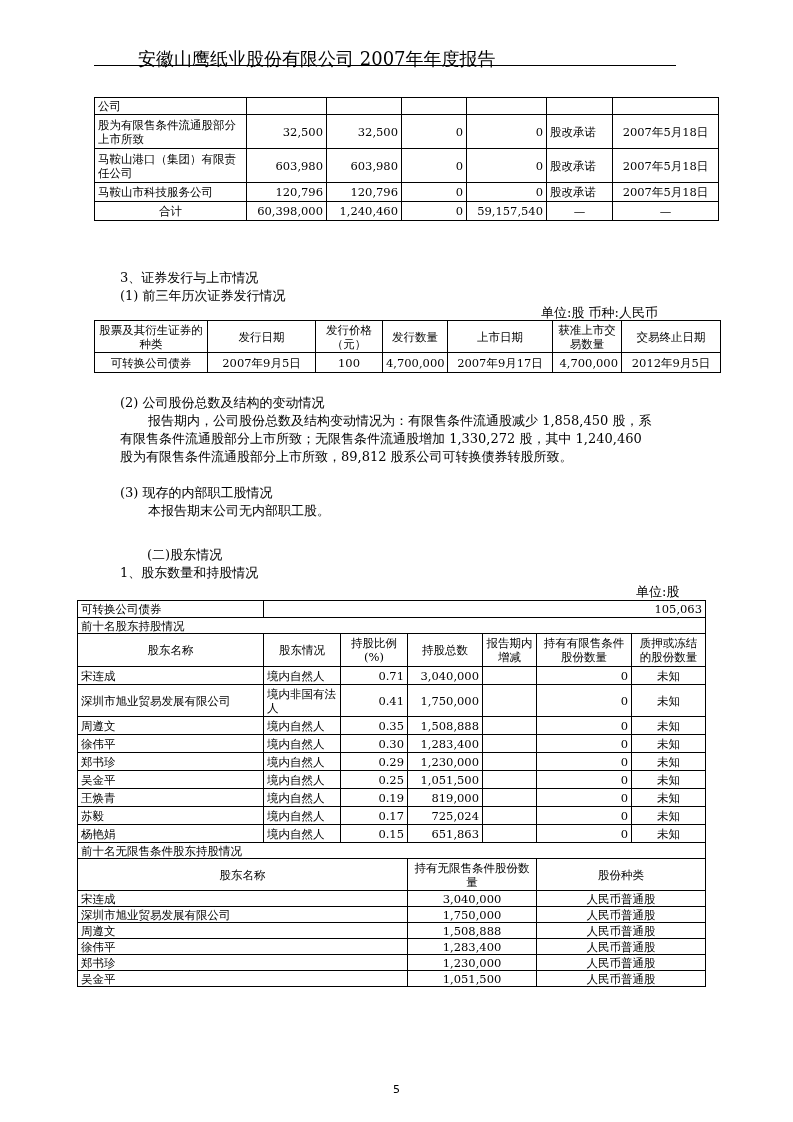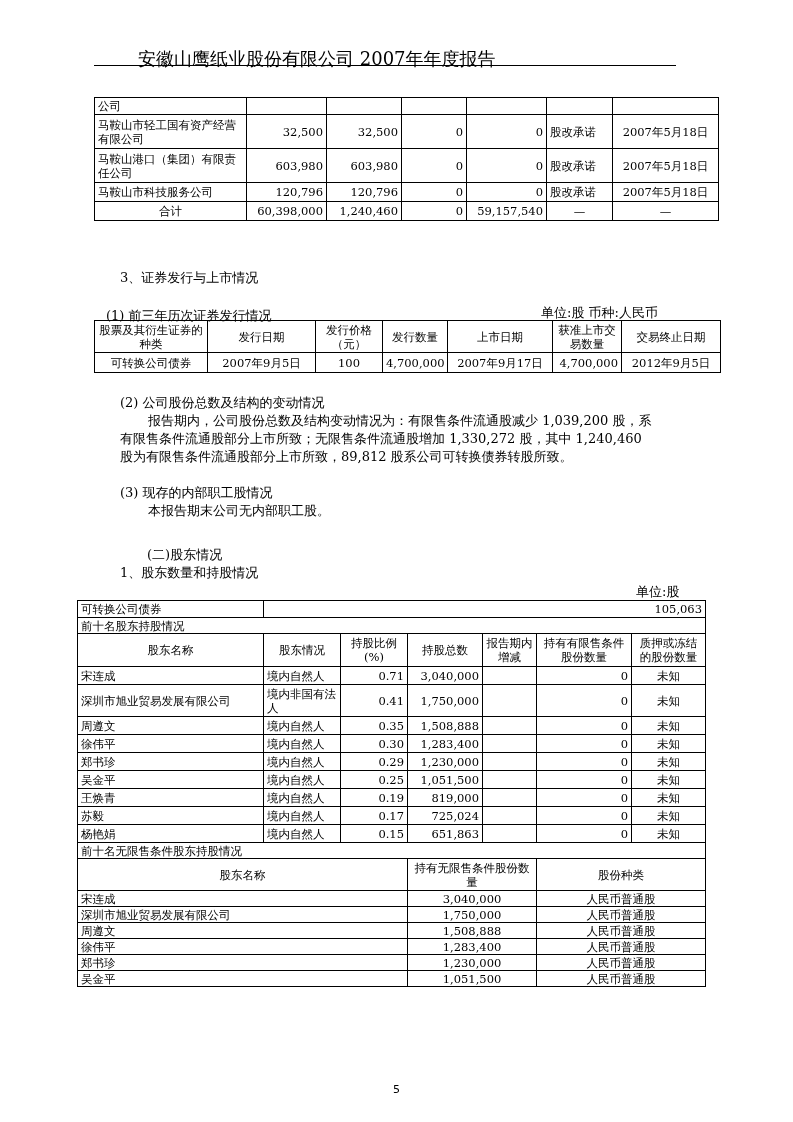--- a/index.html
+++ b/index.html
@@ -37,21 +37,21 @@
       <tr style="height:17px">
         <td class="l">公司</td>
         <td class="r"></td>
         <td class="r"></td>
         <td class="r"></td>
         <td class="r"></td>
         <td class="l"></td>
         <td class="c"></td>
       </tr>
       <tr style="height:34px">
-        <td class="l">马鞍山市轻工国有资产经营有限公司</td>
+        <td class="l">股为有限售条件流通股部分上市所致</td>
         <td class="r">32,500</td>
         <td class="r">32,500</td>
         <td class="r">0</td>
         <td class="r">0</td>
         <td class="l">股改承诺</td>
         <td class="c">2007年5月18日</td>
       </tr>
       <tr style="height:34px">
         <td class="l">马鞍山港口（集团）有限责任公司</td>
         <td class="r">603,980</td>
@@ -76,21 +76,21 @@
         <td class="r">1,240,460</td>
         <td class="r">0</td>
         <td class="r">59,157,540</td>
         <td class="c">—</td>
         <td class="c">—</td>
       </tr>
     </tbody>
 </table>
 
 <div class="abs txt" style="left:120px; top:269px;">3、证券发行与上市情况</div>
-<div class="abs txt" style="left:106px; top:287px;margin-top:20px;">(1) 前三年历次证券发行情况</div>
+<div class="abs txt" style="left:120px; top:287px;">(1) 前三年历次证券发行情况</div>
 <div class="abs txt" style="left:541px; top:304px;text-align:right;">单位:股  币种:人民币</div>
 
 <table style="left:94px; top:320px; width:626px;">
   <colgroup>
     <col style="width:113px">
       <col style="width:108px">
       <col style="width:67px">
       <col style="width:65px">
     <col style="width:105px">
       <col style="width:69px">
@@ -112,21 +112,21 @@
         <td class="c">100</td>
         <td class="r">4,700,000</td>
         <td class="c">2007年9月17日</td>
         <td class="r">4,700,000</td>
         <td class="c">2012年9月5日</td>
       </tr>
     </tbody>
 </table>
 
 <div class="abs txt" style="left:120px; top:394px;">(2) 公司股份总数及结构的变动情况</div>
-<div class="abs txt" style="left:148px; top:412px;">报告期内，公司股份总数及结构变动情况为：有限售条件流通股减少 1,039,200 股，系</div>
+<div class="abs txt" style="left:148px; top:412px;">报告期内，公司股份总数及结构变动情况为：有限售条件流通股减少 1,858,450 股，系</div>
 <div class="abs txt" style="left:120px; top:430px;">有限售条件流通股部分上市所致；无限售条件流通股增加 1,330,272 股，其中 1,240,460</div>
 <div class="abs txt" style="left:120px; top:448px;">股为有限售条件流通股部分上市所致，89,812 股系公司可转换债券转股所致。</div>
 
 <div class="abs txt" style="left:120px; top:484px;">(3) 现存的内部职工股情况</div>
 <div class="abs txt" style="left:148px; top:502px;">本报告期末公司无内部职工股。</div>
 
 <div class="abs txt" style="left:120px; top:546px;margin-left:27px;">(二)股东情况</div>
 <div class="abs txt" style="left:120px; top:564px;">1、股东数量和持股情况</div>
 <div class="abs txt" style="left:636px; top:583px;">单位:股</div>
 

